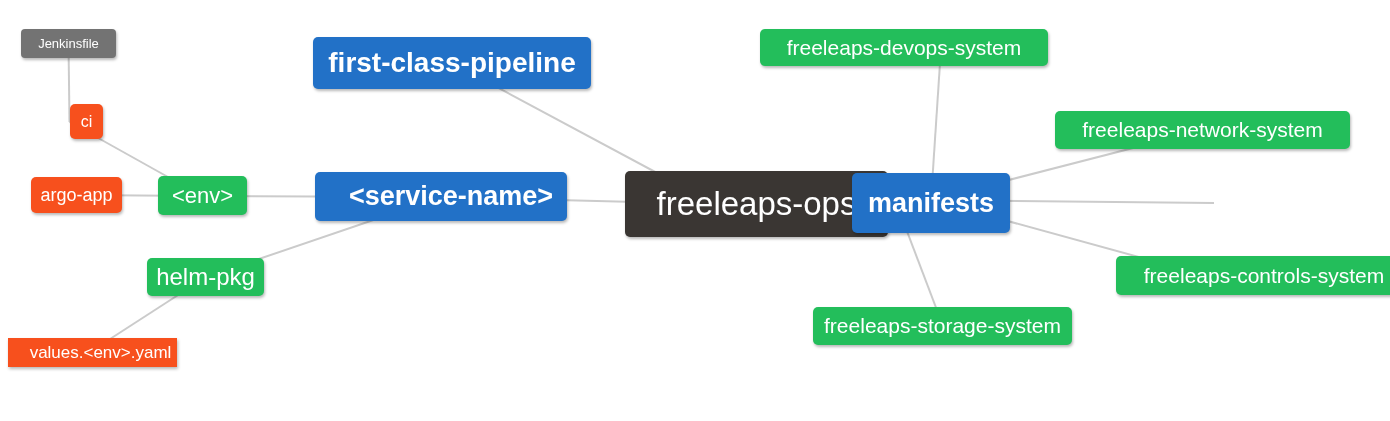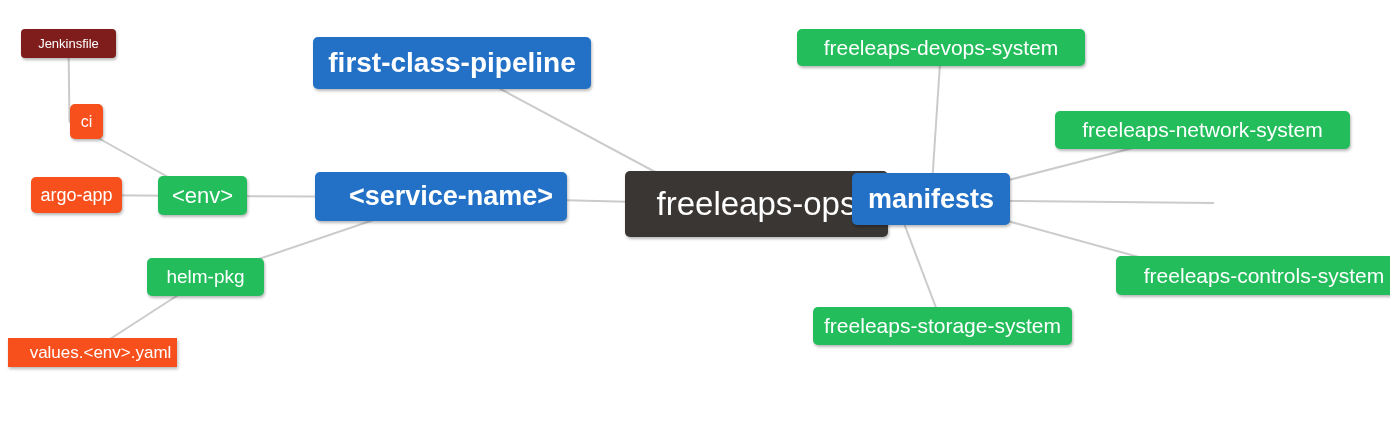--- a/index.html
+++ b/index.html
@@ -35,38 +35,38 @@
     border-radius: 5px;
     box-shadow: 1px 2px 3px rgba(0,0,0,0.28);
     white-space: nowrap;
     box-sizing: border-box;
     cursor: pointer;
     user-select: none;
   }
   
   .c-blue   { background: #2271c7; font-weight: bold; }
   .c-green  { background: #23be5b; }
-  .c-orange { background: #7f1d1d; }
+  .c-orange { background: #737373; }
   .c-red    { background: #f7501d; }
   .c-dark   { background: #3a3633; }
   
   .n-jenkinsfile          { left: 21px;   top: 29px;  width: 95px;  height: 29px; font-size: 13px; border-radius: 4px; }
   .n-ci                   { left: 70px;   top: 104px; width: 33px;  height: 35px; font-size: 16px; }
   .n-argo-app             { left: 31px;   top: 177px; width: 91px;  height: 36px; font-size: 18px; }
   .n-env                  { left: 158px;  top: 176px; width: 89px;  height: 39px; font-size: 22px; }
   .n-first-class-pipeline { left: 313px;  top: 37px;  width: 278px; height: 52px; font-size: 28px; }
   .n-service-name         { left: 315px;  top: 172px; width: 252px; height: 49px; font-size: 27px; padding-left: 20px; }
   .n-freeleaps-ops        { left: 583px;  top: 171px; width: 263px; height: 66px; font-size: 33px; margin-left: 42px; }
-  .n-manifests            { left: 852px;  top: 173px; width: 158px; height: 52px; font-size: 27px; }
-  .n-devops               { left: 797px;  top: 29px;  width: 288px; height: 37px; font-size: 21px; }
+  .n-manifests            { left: 852px;  top: 173px; width: 158px; height: 60px; font-size: 27px; }
+  .n-devops               { left: 760px;  top: 29px;  width: 288px; height: 37px; font-size: 21px; }
   .n-network              { left: 1055px; top: 111px; width: 295px; height: 38px; font-size: 21px; }
   .n-monitoring           { left: 1051px; top: 183px; width: 326px; height: 40px; font-size: 21px; }
   .n-controls             { left: 1116px; top: 256px; width: 296px; height: 39px; font-size: 21px; }
   .n-storage              { left: 813px;  top: 307px; width: 259px; height: 38px; font-size: 21px; }
-  .n-helm-pkg             { left: 147px;  top: 258px; width: 117px; height: 38px; font-size: 19px; }
+  .n-helm-pkg             { left: 147px;  top: 258px; width: 117px; height: 38px; font-size: 24px; }
   .n-values               { left: 8px;    top: 338px; width: 169px; height: 29px; font-size: 17px; border-radius: 0; padding-left: 16px; }
 </style>
 </head>
 <body>
 
 <div class="canvas">
 
   <svg class="edges" width="1390" height="421" viewBox="0 0 1390 421">
     <line x1="68.5" y1="44" x2="69.5" y2="122"></line>
     <line x1="69.5" y1="122" x2="202" y2="196"></line>

